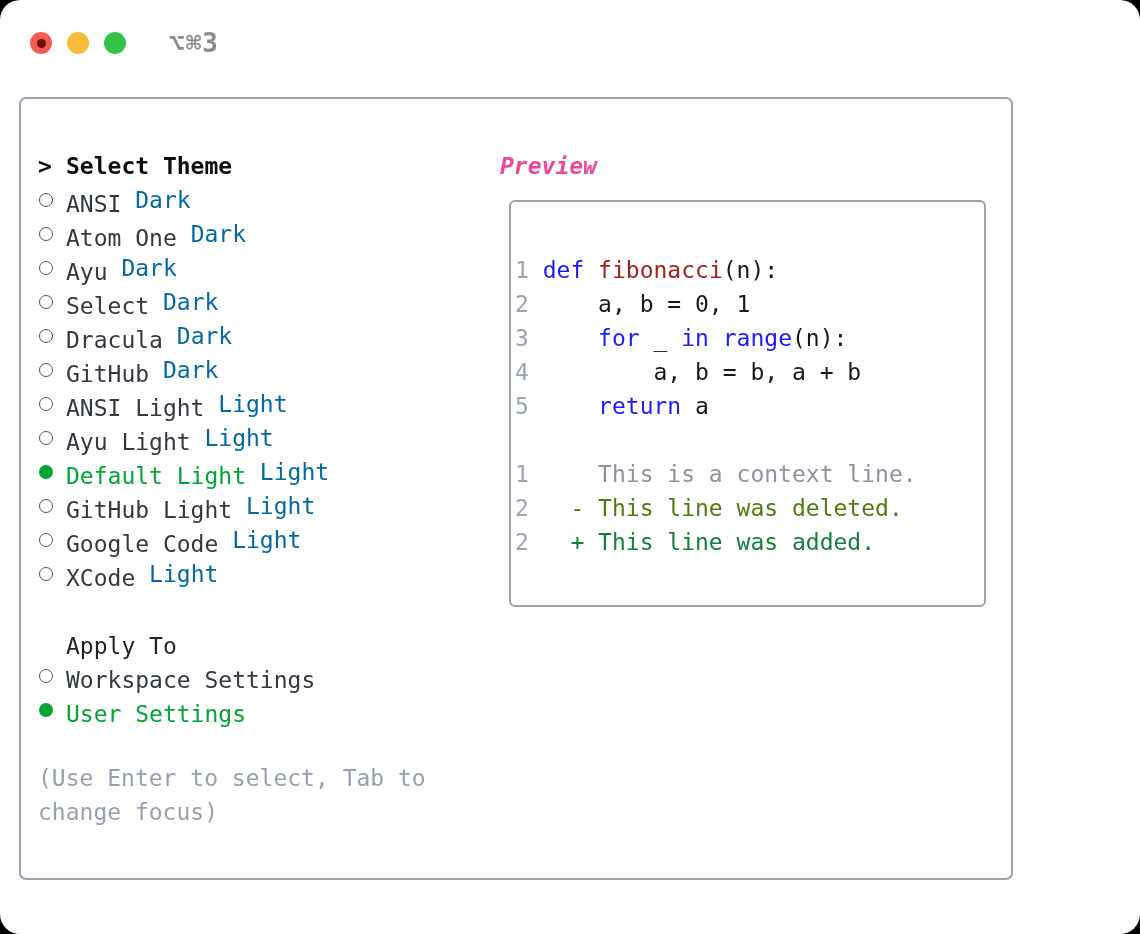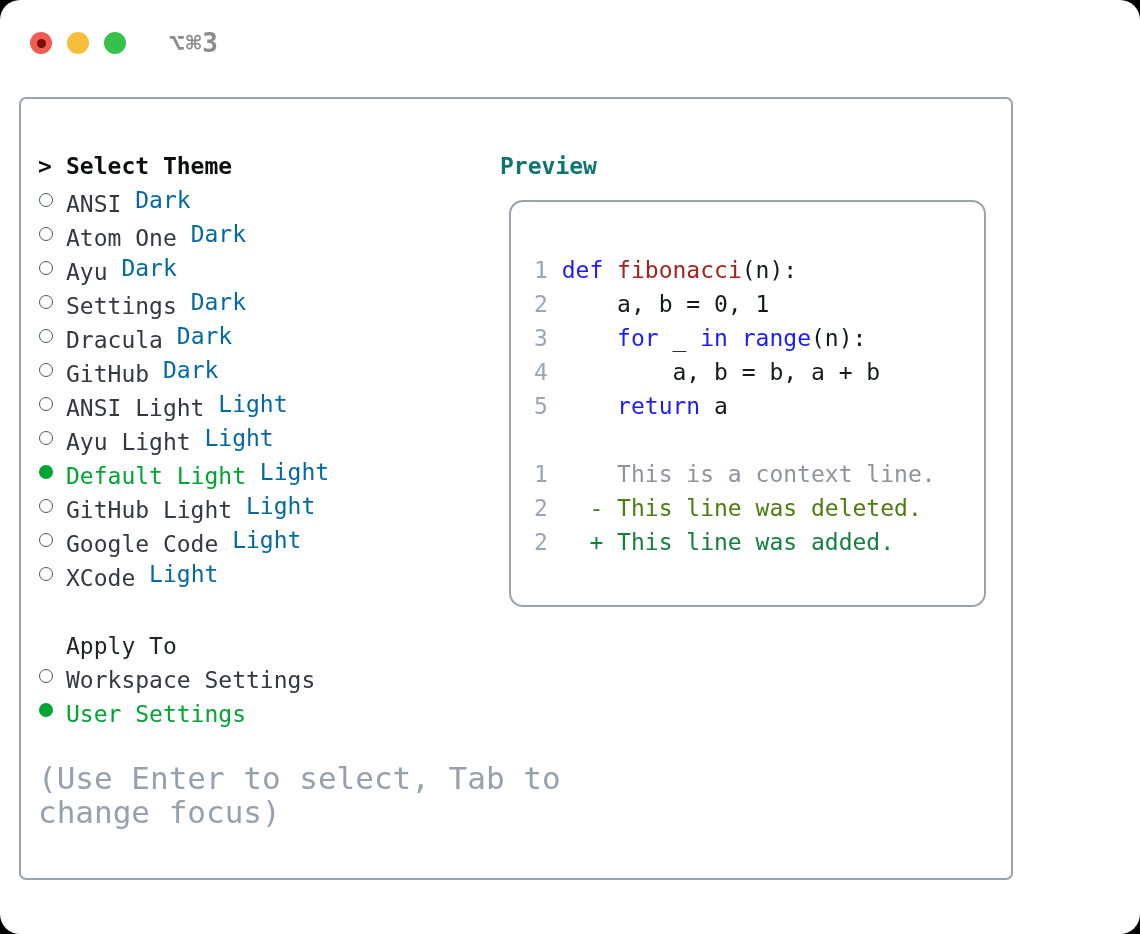--- a/index.html
+++ b/index.html
@@ -38,29 +38,29 @@
     position:absolute; left:1px; top:50%; width:14px; height:14px; margin-top:-7px;
     border-radius:50%; display:block;
   }
   .ring { border:1.5px solid #4e555e; background:transparent; }
   .dot  { background:#00a534; }
   .hdr  { font-weight:bold; color:#0b0d10; }
   .t    { color:#333941;margin-top:8px; }
   .v    { color:#0369a1; margin-left:1ch; }
   .row.selected .t { color:#00a534; }
   .spacer { height:34px; }
-  .hintline { height:34px; line-height:34px; color:#97a1ad; font-size:31px; white-space:pre; }
+  .hintline { height:34px; line-height:34px; color:#97a1ad; font-size:23px; white-space:pre; }
 
   
   .preview-label { position:absolute; left:479px; top:50px; height:34px; line-height:34px;
-                   font-size:23px; font-weight:bold; color:#0f766e; }
+                   font-size:23px; font-weight:bold; color:#ec4899;font-style:italic; }
   .preview-box {
     position:absolute; left:488px; top:101px; width:477px; height:407px;
-    border:2px solid #99a3ae; border-radius:14px; background:#fff;
-    padding:51px 0 0 23px; overflow:hidden;
+    border:2px solid #99a3ae; border-radius:6px; background:#fff;
+    padding:51px 0 0 4px; overflow:hidden;
   }
   .cl { height:34px; line-height:34px; font-size:23px; white-space:pre; }
   .gut { color:#9aa6b4; display:inline-block; min-width:1ch; margin-right:1ch; }
   .pl  { color:#15181c; }
   .kw  { color:#1c1aff; }
   .fn  { color:#a3231c; }
   .ctx { color:#8d949d; }
   .del { color:#4d7c0f; }
   .add { color:#15803d; }
 </style>
@@ -97,21 +97,21 @@
         <span class="t">Atom One</span>
         <span class="v">Dark</span>
       </div>
       <div class="row">
         <span class="marker"><span class="ring"></span></span>
         <span class="t">Ayu</span>
         <span class="v">Dark</span>
       </div>
       <div class="row">
         <span class="marker"><span class="ring"></span></span>
-        <span class="t">Settings</span>
+        <span class="t">Select</span>
         <span class="v">Dark</span>
       </div>
       <div class="row">
         <span class="marker"><span class="ring"></span></span>
         <span class="t">Dracula</span>
         <span class="v">Dark</span>
       </div>
       <div class="row">
         <span class="marker"><span class="ring"></span></span>
         <span class="t">GitHub</span>

